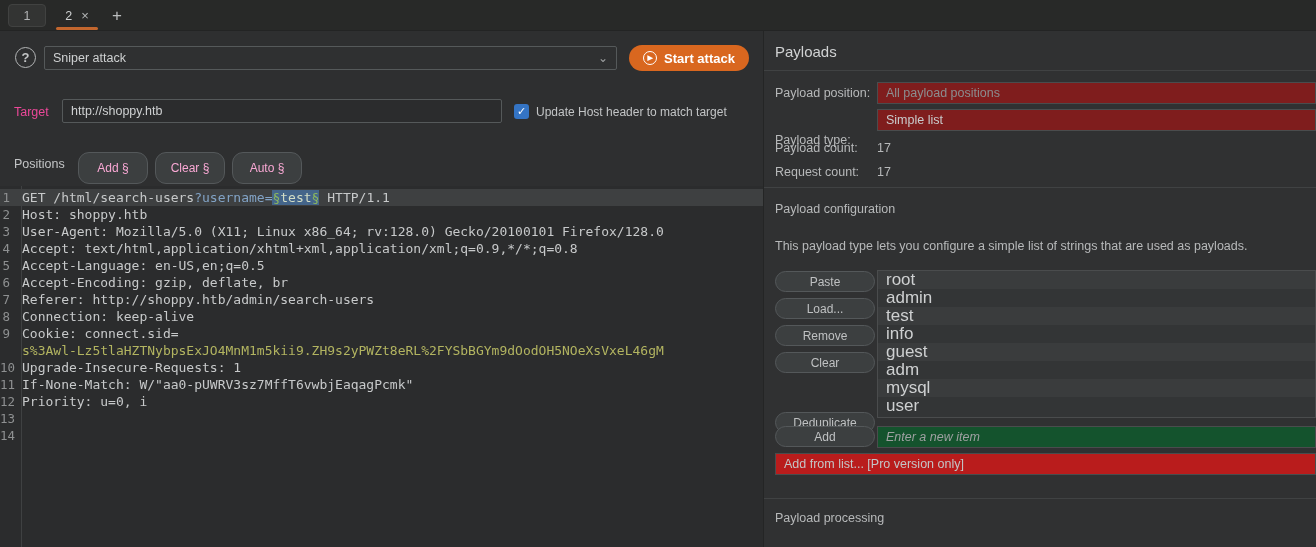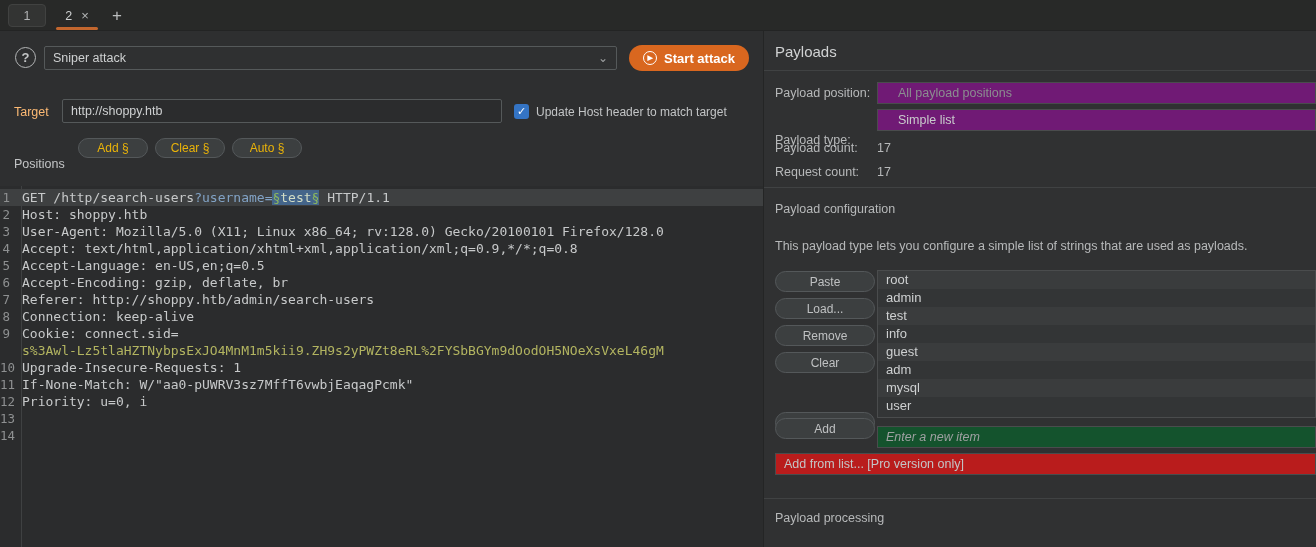--- a/index.html
+++ b/index.html
@@ -41,35 +41,35 @@
     font-size:12.5px; color:#cfd1d2;gap:10px; }
   .attack-select .chev { margin-left:auto; color:#9ea0a1; font-size:12px; }
   .start-btn { position:absolute; left:629px; top:14px; width:120px; height:26px;
     background:#d9671f; border:none; border-radius:14px;
     display:flex; align-items:center; justify-content:center; gap:7px;
     color:#fff; font-size:13px; font-weight:bold; cursor:pointer;
     font-family:"Liberation Sans", sans-serif; }
   .play-circle { width:14px; height:14px; border:1.4px solid #fff; border-radius:50%;
     display:flex; align-items:center; justify-content:center; font-size:7px; color:#fff; }
   
-  .target-label { position:absolute; left:14px; top:74px; font-size:12.5px; color:#fdba74; }
+  .target-label { position:absolute; left:14px; top:74px; font-size:12.5px; color:#ec4899; }
   .target-input { position:absolute; left:62px; top:68px; width:440px; height:24px;
     background:#2b2c2d; border:1px solid #55595a; border-radius:2px;
     color:#cfd1d2; font-size:12.5px; padding:0 8px;
     font-family:"Liberation Sans", sans-serif; }
   .host-check { position:absolute; left:514px; top:73px; width:15px; height:15px;
     background:#3474c4; border-radius:3px;
     display:flex; align-items:center; justify-content:center;
     color:#fff; font-size:11px; }
   .host-check-label { position:absolute; left:536px; top:74px; font-size:12px; color:#c3c5c6; }
   
   .positions-label { position:absolute; left:14px; top:126px; font-size:12.5px; color:#c3c5c6; }
-  .pos-btn { position:absolute; top:107px; width:70px; height:20px;
+  .pos-btn { position:absolute; top:121px; width:70px; height:32px;
     background:#3c3f40; border:1px solid #54585a; border-radius:11px;
-    color:#eab308; font-size:12px; cursor:pointer;
+    color:#f9a8d4; font-size:12px; cursor:pointer;
     display:flex; align-items:center; justify-content:center;
     font-family:"Liberation Sans", sans-serif; }
   .pos-add { left:78px; } .pos-clear { left:155px; } .pos-auto { left:232px; }
   
   .editor { position:absolute; left:0; top:155px; width:763px; height:361px;
     background:#2b2c2d; padding-top:3px; overflow:hidden;
     font-family:"DejaVu Sans Mono", monospace; font-size:13px; }
   .gutter-line { position:absolute; left:21px; top:155px; width:1px; height:361px; background:#3f4142; }
   .ed-row { display:flex; height:17px; line-height:17px; white-space:pre; }
   .ed-row.cur { background:#3e4041; }
@@ -79,38 +79,38 @@
   .seg-m { color:#8ab55f; background:#44658a; }
   .seg-p { color:#d3ddc5; background:#44658a; }
   .seg-c { color:#b2b460; }
   
   .pl-header { position:absolute; left:0; top:0; width:552px; height:40px;
     border-bottom:1px solid #404243; }
   .pl-title { position:absolute; left:11px; top:12px; font-size:15px; color:#d0d2d3; }
   .pl-label { position:absolute; left:11px; font-size:12.5px; color:#b7b9ba; }
   .pl-value { position:absolute; left:113px; font-size:12.5px; color:#b7b9ba; }
   .pl-combo { position:absolute; left:113px; right:0; height:22px;
-    background:#701a75; border:1px solid #4a4c4d;
-    display:flex; align-items:center; padding:0 20px; font-size:12.5px; }
+    background:#7f1d1d; border:1px solid #4a4c4d;
+    display:flex; align-items:center; padding:0 8px; font-size:12.5px; }
   .pl-combo.disabled { color:#8b8e90; }
   .pl-combo.normal { color:#c9cbcc; }
   .h-divider { position:absolute; left:0; width:552px; height:1px; background:#404243; }
   .pl-desc { position:absolute; left:11px; top:208px; font-size:12.5px; color:#b7b9ba; }
   .pl-btn { position:absolute; left:11px; width:100px; height:21px;
     background:#3c3f40; border:1px solid #54585a; border-radius:11px;
     color:#bfc1c2; font-size:12px; cursor:pointer;
     display:flex; align-items:center; justify-content:center;
     font-family:"Liberation Sans", sans-serif; }
   .pl-list { position:absolute; left:113px; top:239px; right:0; height:148px;
     background:#333536; border:1px solid #4a4c4d; overflow:hidden; list-style:none; }
   .pl-list li { height:18px; line-height:18px; padding-left:8px;
-    font-size:13px; color:#ced0d1; }
+    font-size:17px; color:#ced0d1; }
   .pl-list li:nth-child(odd) { background:#3a3c3d; }
   .pl-list li:nth-child(even) { background:#333536; }
-  .add-btn { top:387px; }
+  .add-btn { top:395px; }
   .add-input { position:absolute; left:113px; top:395px; right:0; height:22px;
     background:#14532d; border:1px solid #4a4c4d; color:#cfd1d2;
     font-size:12.5px; padding:0 8px; font-family:"Liberation Sans", sans-serif; }
   .add-input::placeholder { color:#9ea0a1; font-style:italic; }
   .add-from-list { position:absolute; left:11px; top:422px; right:0; height:22px;
     background:#b91c1c; border:1px solid #4a4c4d;
     display:flex; align-items:center; padding:0 8px;
     font-size:12.5px; color:#c3c5c6; }
 </style>
 </head>
@@ -145,21 +145,21 @@
     <span>✓</span>
   </div>
   <div class="host-check-label">Update Host header to match target</div>
 
   <div class="positions-label">Positions</div>
   <button class="pos-btn pos-add">Add §</button>
   <button class="pos-btn pos-clear">Clear §</button>
   <button class="pos-btn pos-auto">Auto §</button>
 
   <div class="editor">
-      <div class="ed-row cur"><span class="gut">1</span><span class="code"><span class="seg-t">GET /http/search-users</span><span class="seg-q">?username=</span><span class="seg-m">§</span><span class="seg-p">test</span><span class="seg-m">§</span><span class="seg-t"> HTTP/1.1</span></span></div>
+      <div class="ed-row cur"><span class="gut">1</span><span class="code"><span class="seg-t">GET /html/search-users</span><span class="seg-q">?username=</span><span class="seg-m">§</span><span class="seg-p">test</span><span class="seg-m">§</span><span class="seg-t"> HTTP/1.1</span></span></div>
       <div class="ed-row"><span class="gut">2</span><span class="code"><span class="seg-t">Host: shoppy.htb</span></span></div>
       <div class="ed-row"><span class="gut">3</span><span class="code"><span class="seg-t">User-Agent: Mozilla/5.0 (X11; Linux x86_64; rv:128.0) Gecko/20100101 Firefox/128.0</span></span></div>
       <div class="ed-row"><span class="gut">4</span><span class="code"><span class="seg-t">Accept: text/html,application/xhtml+xml,application/xml;q=0.9,*/*;q=0.8</span></span></div>
       <div class="ed-row"><span class="gut">5</span><span class="code"><span class="seg-t">Accept-Language: en-US,en;q=0.5</span></span></div>
       <div class="ed-row"><span class="gut">6</span><span class="code"><span class="seg-t">Accept-Encoding: gzip, deflate, br</span></span></div>
       <div class="ed-row"><span class="gut">7</span><span class="code"><span class="seg-t">Referer: http://shoppy.htb/admin/search-users</span></span></div>
       <div class="ed-row"><span class="gut">8</span><span class="code"><span class="seg-t">Connection: keep-alive</span></span></div>
       <div class="ed-row"><span class="gut">9</span><span class="code"><span class="seg-t">Cookie: connect.sid=</span></span></div>
       <div class="ed-row"><span class="gut"></span><span class="code"><span class="seg-c">s%3Awl-Lz5tlaHZTNybpsExJO4MnM1m5kii9.ZH9s2yPWZt8eRL%2FYSbBGYm9dOodOH5NOeXsVxeL46gM</span></span></div>
       <div class="ed-row"><span class="gut">10</span><span class="code"><span class="seg-t">Upgrade-Insecure-Requests: 1</span></span></div>

